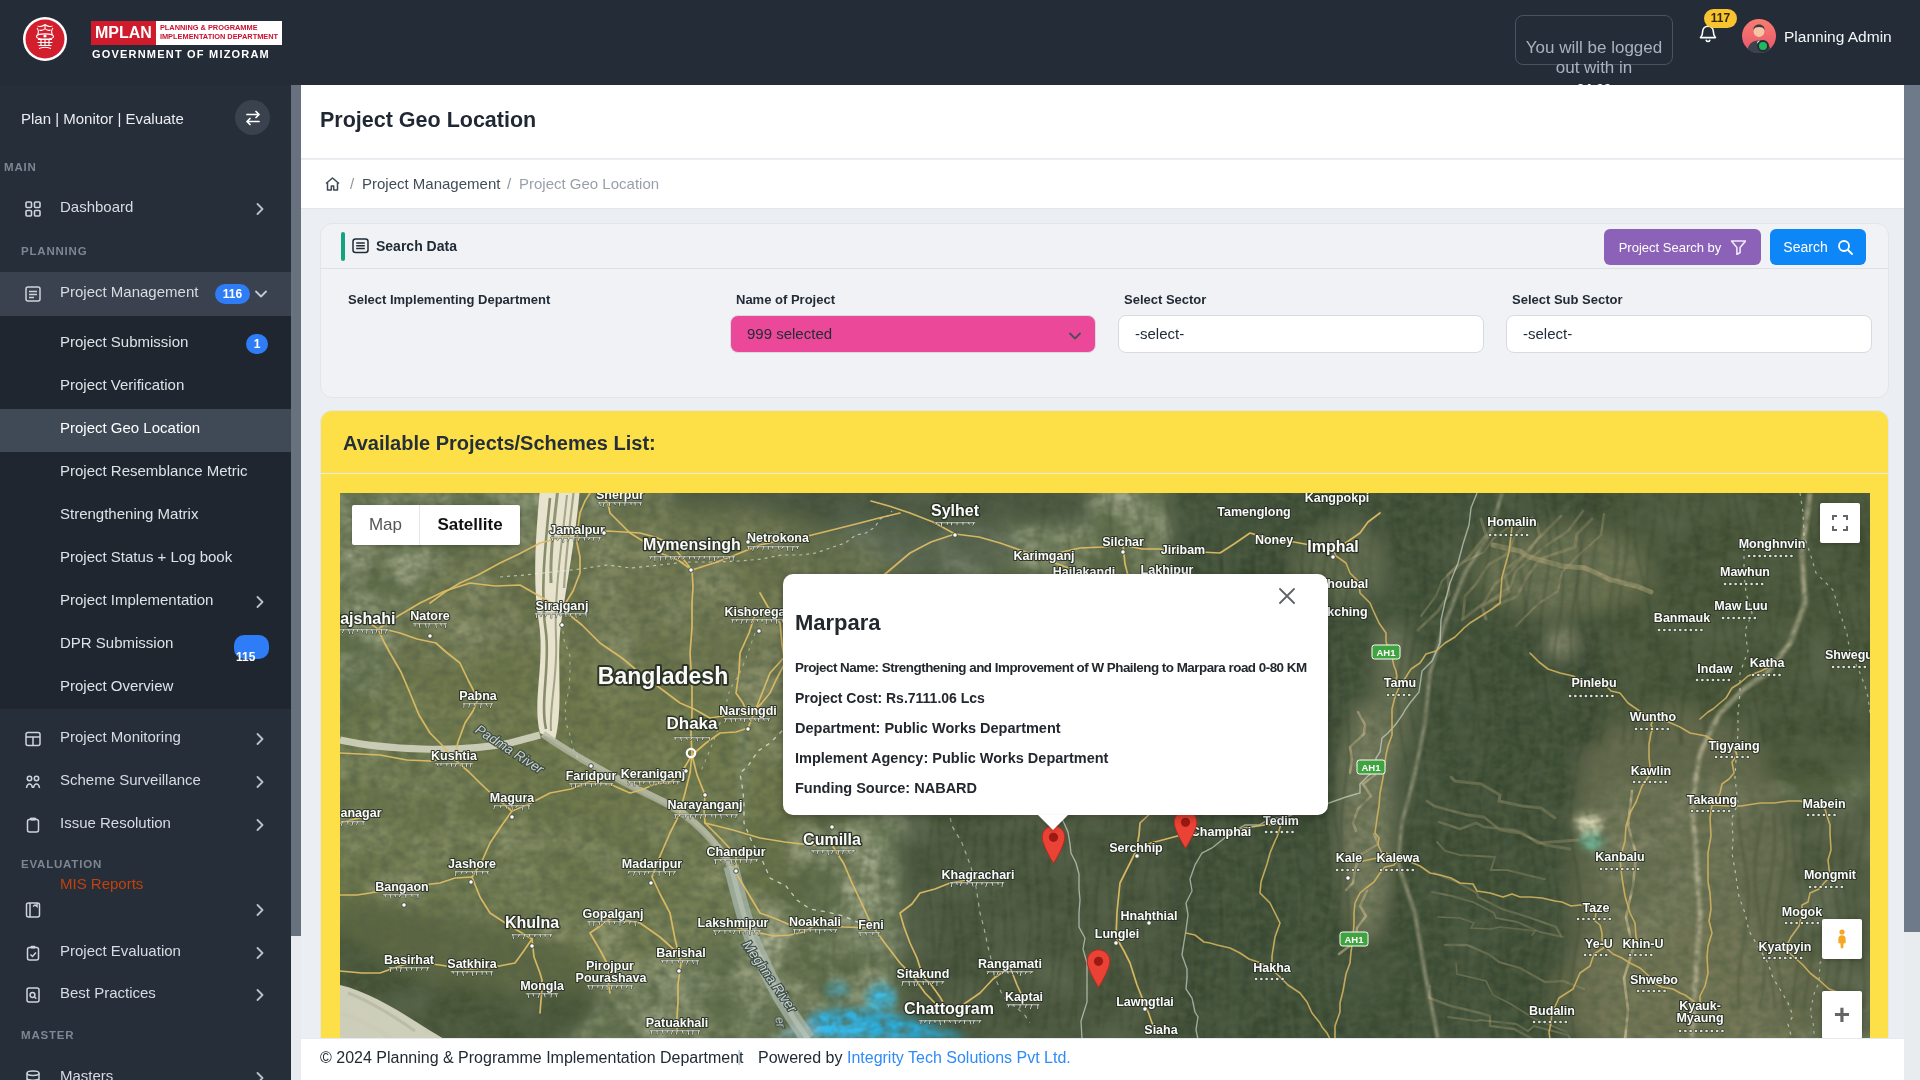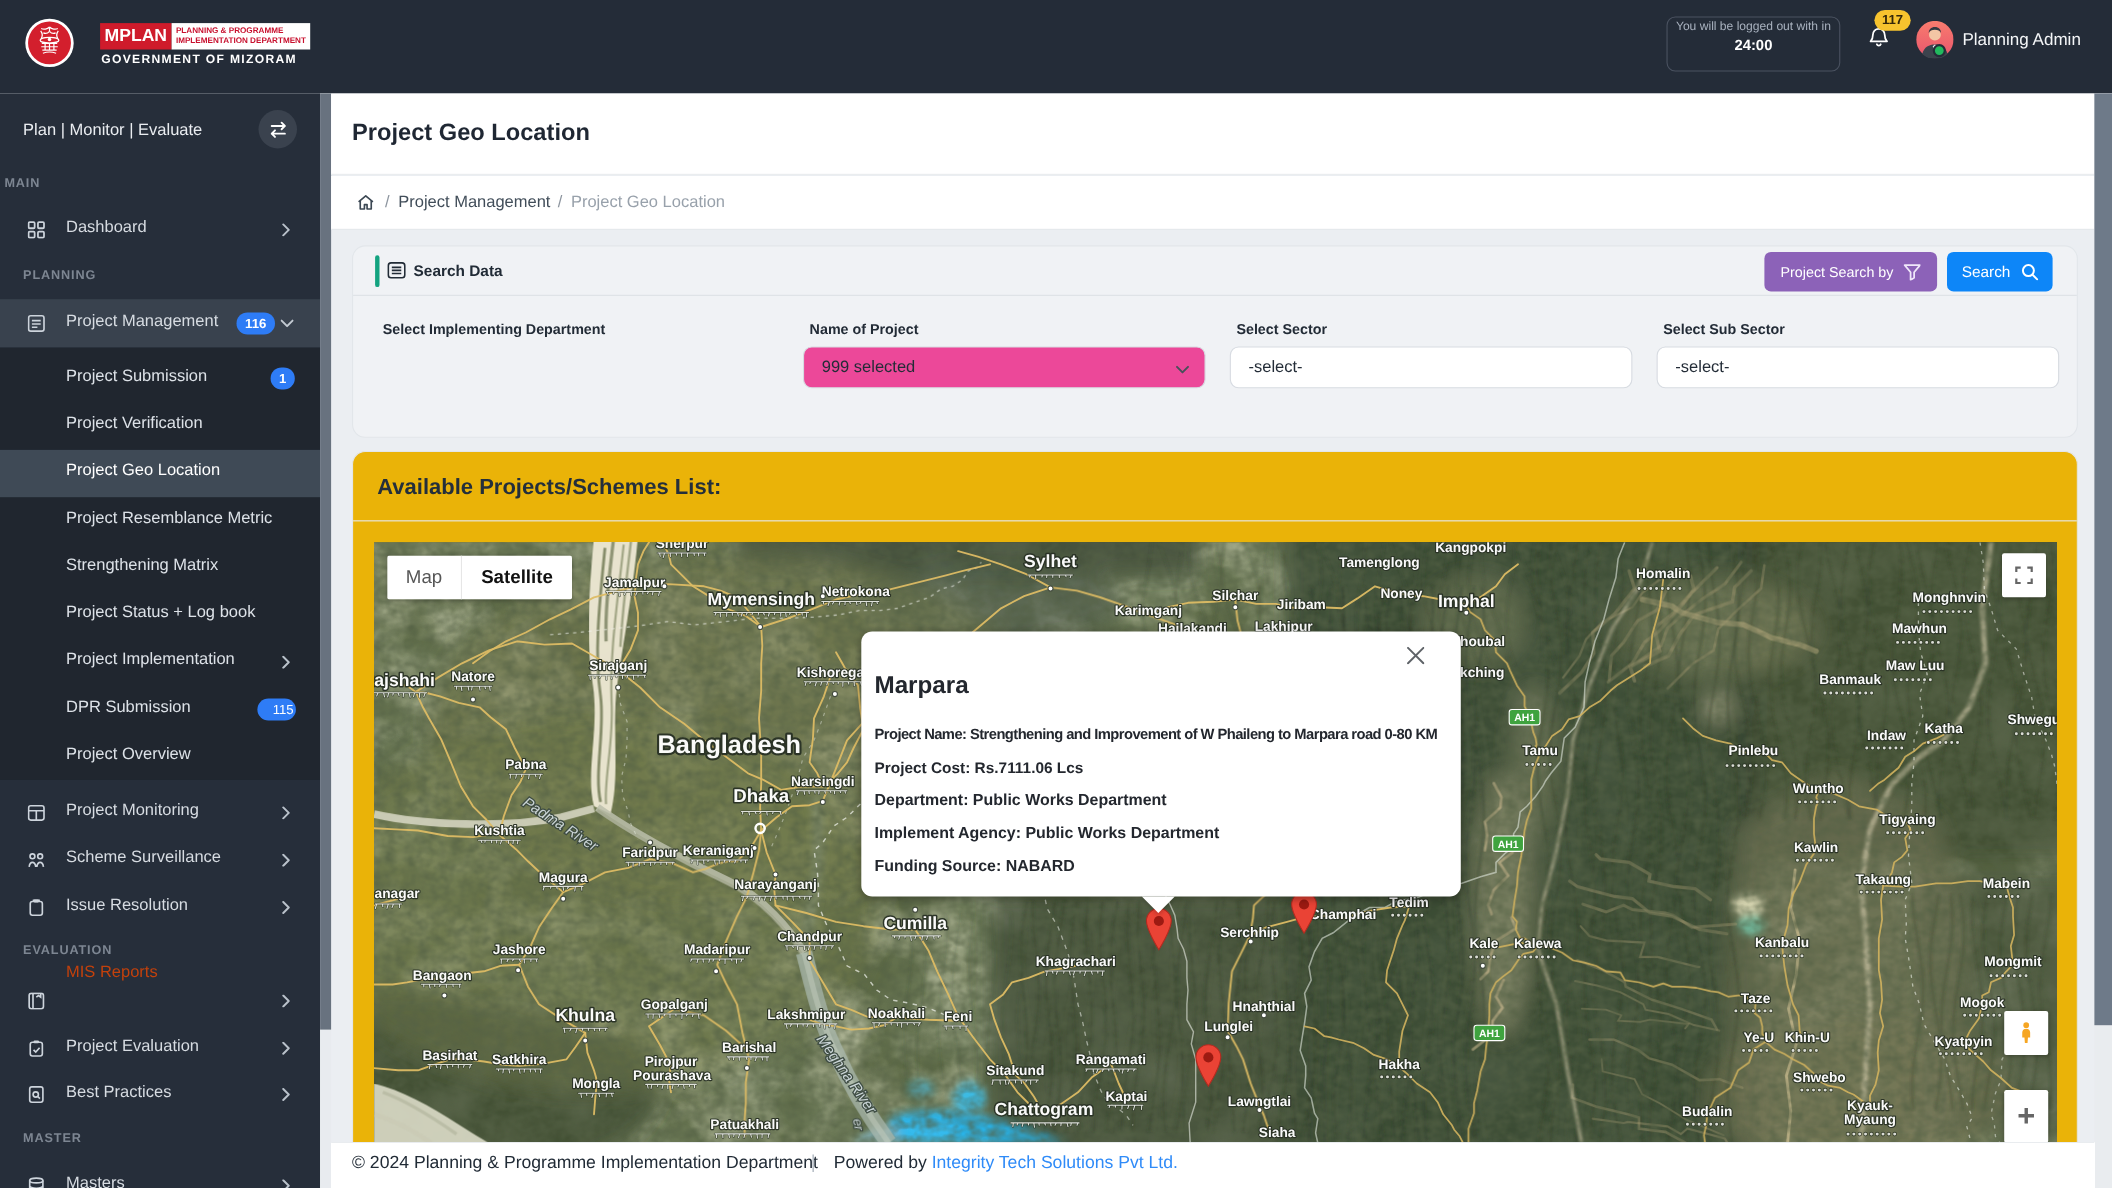--- a/index.html
+++ b/index.html
@@ -23,21 +23,21 @@
 </g>
 <circle cx="23" cy="20" r="1.6" fill="#fff"></circle>
 </svg>
     </div>
  <div style="position:absolute;left:91px;top:21px;height:24px;display:flex">
    <div style="background:#cf1b2b;color:#fff;font-weight:bold;font-size:16px;padding:0 4px;line-height:24px">MPLAN</div>
    <div style="background:#fff;color:#c8102e;font-weight:bold;font-size:7.4px;line-height:8.6px;padding:3.4px 4px;text-align:left">PLANNING &amp; PROGRAMME<br>IMPLEMENTATION DEPARTMENT</div>
  </div>
  <div style="position:absolute;left:92px;top:48px;font-size:11px;font-weight:bold;color:#fff;letter-spacing:1.2px">GOVERNMENT OF MIZORAM</div>
  <div style="position:absolute;left:1515px;top:15px;width:158px;height:50px;border:1px solid #4a5260;border-radius:8px;box-sizing:border-box;text-align:center">
-   <div style="font-size:11px;color:#a9b2bf;margin-top:2px">You will be logged out with in</div>
+   <div style="font-size:17px;color:#a9b2bf;margin-top:22px">You will be logged out with in</div>
    <div style="font-size:13.5px;color:#fff;font-weight:bold;margin-top:3px">24:00</div>
  </div>
  <div style="position:absolute;left:1698px;top:24px">
       <svg width="20" height="20" viewBox="0 0 20 20" style="" xmlns="http://www.w3.org/2000/svg">
         <g fill="none" stroke="#ffffff" stroke-width="1.6" stroke-linecap="round">
           <path d="M10 2.2c-3.2 0-5.4 2.4-5.4 5.6 0 3.8-1.4 5-2.1 5.8h15c-.7-.8-2.1-2-2.1-5.8 0-3.2-2.2-5.6-5.4-5.6z" stroke-linejoin="round"></path>
           <path d="M8.2 16.2a1.9 1.9 0 0 0 3.6 0"></path>
         </g>
       </svg>
     </div>
@@ -122,21 +122,21 @@
     <div style="position:absolute;left:60px;top:548px;font-size:15px;color:#dde2e8;white-space:nowrap">Project Status + Log book</div>
     <div style="position:absolute;left:0;top:581px;width:291px;height:43px;"></div>
     <div style="position:absolute;left:60px;top:591px;font-size:15px;color:#dde2e8;white-space:nowrap">Project Implementation</div>
     <div style="position:absolute;left:256px;top:596px">
       <svg width="8" height="12" viewBox="0 0 8 12" xmlns="http://www.w3.org/2000/svg">
         <path d="M1.5 1l5 5-5 5" stroke="#b9c1ca" stroke-width="1.8" fill="none" stroke-linecap="round" stroke-linejoin="round"></path>
       </svg>
     </div>
     <div style="position:absolute;left:0;top:624px;width:291px;height:43px;"></div>
     <div style="position:absolute;left:60px;top:634px;font-size:15px;color:#dde2e8;white-space:nowrap">DPR Submission</div>
-    <div style="position:absolute;left:234px;top:635px;min-width:35px;height:20px;border-radius:10px;background:#2e7cf6;color:#fff;font-size:12px;font-weight:normal;text-align:right;line-height:20px;padding:0 2px;box-sizing:border-box">115</div>
+    <div style="position:absolute;left:234px;top:635px;min-width:35px;height:20px;border-radius:10px;background:#2e7cf6;color:#fff;font-size:12px;font-weight:bold;text-align:left;line-height:20px;padding:12px 2px;box-sizing:border-box">115</div>
     <div style="position:absolute;left:0;top:667px;width:291px;height:43px;"></div>
     <div style="position:absolute;left:60px;top:677px;font-size:15px;color:#dde2e8;white-space:nowrap">Project Overview</div>
   <div style="position:absolute;left:25px;top:731px;width:16px;height:16px">
       <svg width="16" height="16" viewBox="0 0 16 16" style="" xmlns="http://www.w3.org/2000/svg">
         <g fill="none" stroke="#cdd4dc" stroke-width="1.5">
           <rect x="1" y="1.5" width="14" height="13" rx="2"></rect>
           <path d="M1 6h14M8 6v8.5"></path>
         </g>
       </svg>
     </div>
@@ -291,21 +291,21 @@
     <div style="position:absolute;left:803px;top:68px;font-size:13px;font-weight:bold;color:#222b36">Select Sector</div>
 <div style="position:absolute;left:797px;top:91px;width:366px;height:38px;background:#fff;border:1px solid #d7dbe1;border-radius:8px;box-sizing:border-box">
 <div style="position:absolute;left:16px;top:9px;font-size:15px;color:#232c37">-select-</div>
     </div>
     <div style="position:absolute;left:1191px;top:68px;font-size:13px;font-weight:bold;color:#222b36">Select Sub Sector</div>
 <div style="position:absolute;left:1185px;top:91px;width:366px;height:38px;background:#fff;border:1px solid #d7dbe1;border-radius:8px;box-sizing:border-box">
 <div style="position:absolute;left:16px;top:9px;font-size:15px;color:#232c37">-select-</div>
     </div>
 </div>
 
-<div style="position:absolute;left:320px;top:410px;width:1569px;height:670px;background:#eab308;border:1px solid #e3e6ea;border-radius:12px 12px 0 0;border-bottom:none;box-sizing:border-box">
+<div style="position:absolute;left:320px;top:410px;width:1569px;height:670px;background:#fde047;border:1px solid #e3e6ea;border-radius:12px 12px 0 0;border-bottom:none;box-sizing:border-box">
  <div style="position:absolute;left:22px;top:21px;font-size:20px;font-weight:bold;color:#242f3b">Available Projects/Schemes List:</div>
  <div style="position:absolute;left:0;top:62px;width:1567px;height:1px;background:#e7eaee"></div>
  <div style="position:absolute;left:19px;top:82px;width:1530px;height:546px;overflow:hidden;background:#5e6b47">
    <svg width="1530" height="546" viewBox="0 0 1530 546" xmlns="http://www.w3.org/2000/svg" style="position:absolute;left:0;top:0">
 <defs>
 <filter id="nd" x="0" y="0" width="100%" height="100%">
 <feTurbulence type="fractalNoise" baseFrequency="0.010 0.013" numOctaves="4" seed="7"></feTurbulence>
 <feColorMatrix type="matrix" values="0 0 0 0 0.20  0 0 0 0 0.25  0 0 0 0 0.14  1.3 1.3 0 0 -1.05"></feColorMatrix>
 </filter>
 <filter id="nl" x="0" y="0" width="100%" height="100%">

